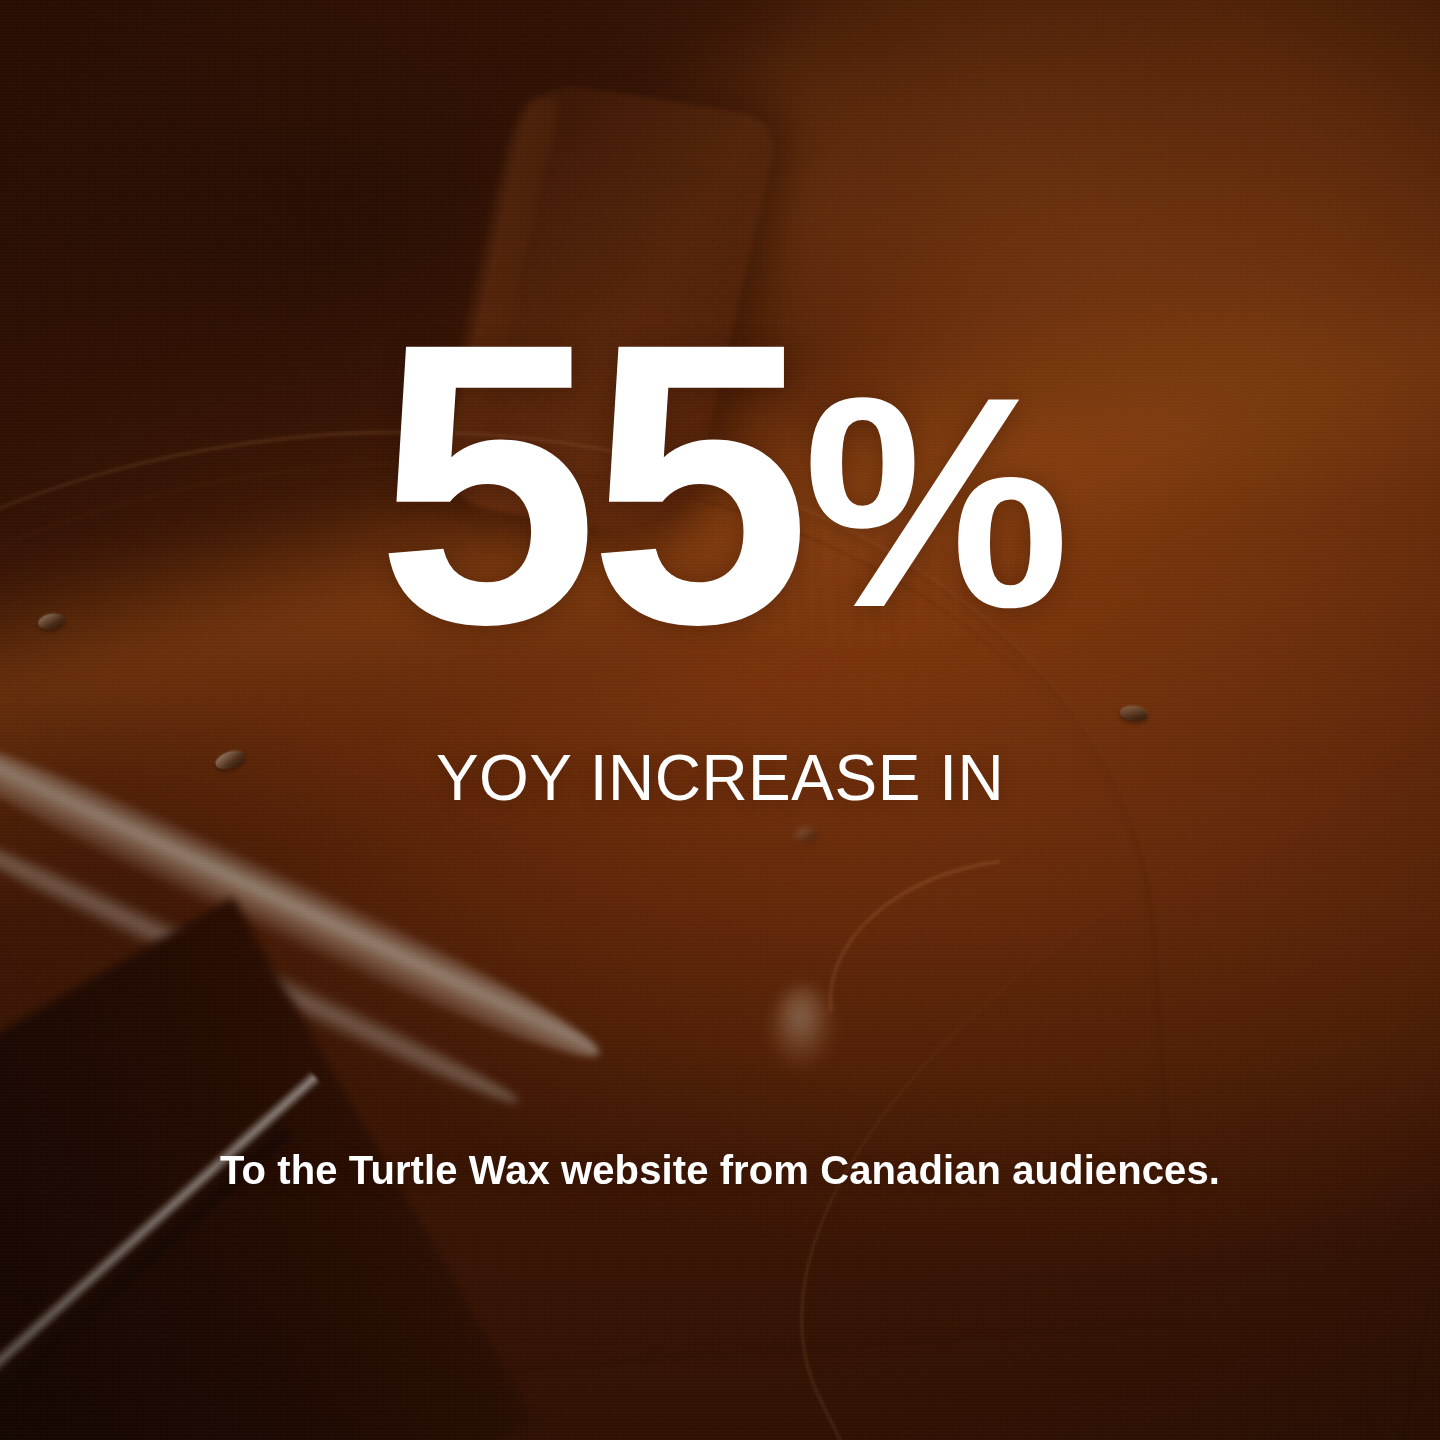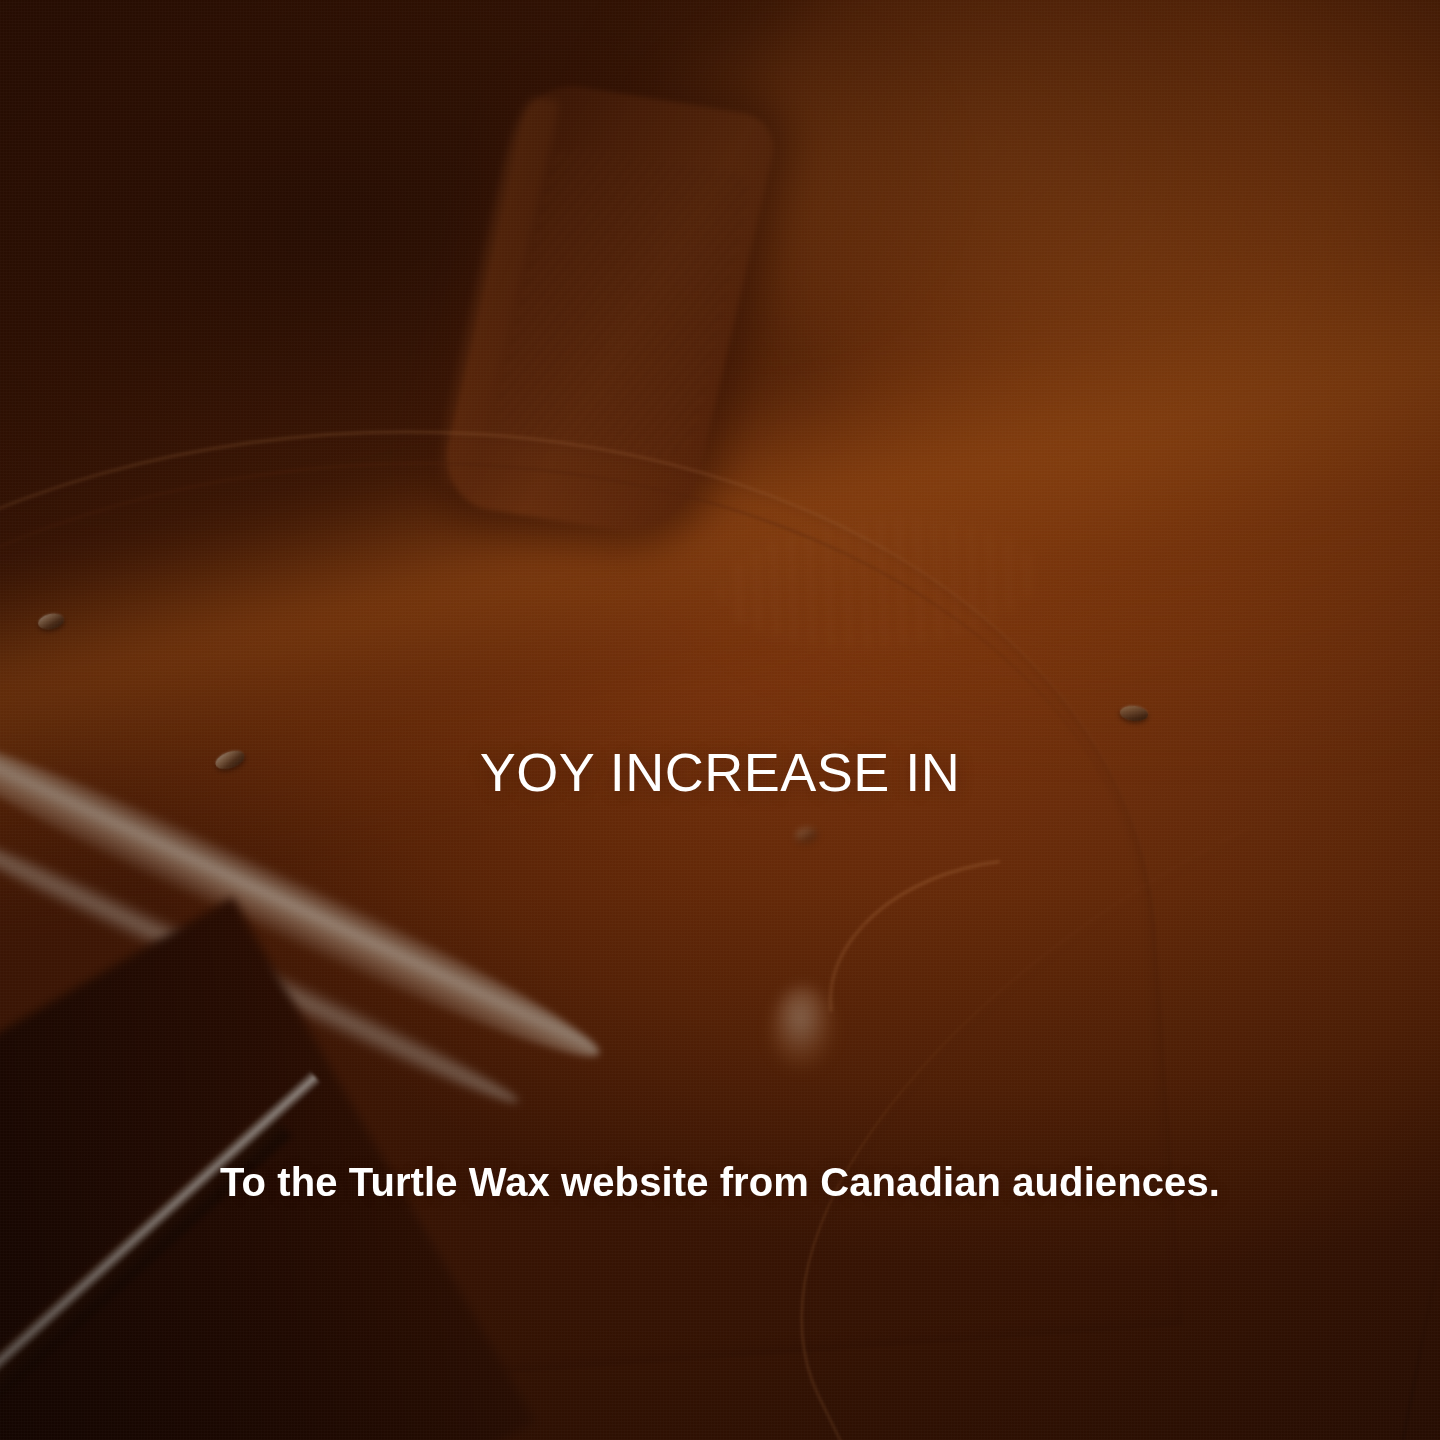--- a/index.html
+++ b/index.html
@@ -379,29 +379,29 @@
 
   .headline {
     margin: 0;
     position: absolute;
     top: 738px;
     left: 0;
     right: 0;
     text-align: center;
     color: #ffffff;
     font-weight: 400;
-    font-size: 54px;
+    font-size: 64px;
     line-height: 1.27;
     letter-spacing: .5px;
     text-shadow: 0 2px 18px rgba(40,12,0,.28);
   }
   .headline .hl-line { display: block; }
 
   .caption {
-    margin: 12px;
+    margin: 0;
     position: absolute;
     top: 1144px;
     left: 0;
     right: 0;
     text-align: center;
     color: #ffffff;
     font-weight: 700;
     font-size: 40px;
     line-height: 1.3;
     letter-spacing: .1px;
@@ -444,20 +444,21 @@
     <div class="gap-chrome2"></div>
     <div class="gap-chrome"></div>
     <div class="seam-right"></div>
 
     <div class="bg-scrim"></div>
     <div class="bg-grain"></div>
   </div>
 
   <div class="content">
 
+    <p class="stat-figure"><span>55</span><span class="pct">%</span></p>
 
     <h2 class="headline">
       <span class="hl-line">YOY INCREASE IN</span>
     </h2>
 
     <p class="caption">To the Turtle Wax website from Canadian audiences.</p>
 
   </div>
 </div>
 

